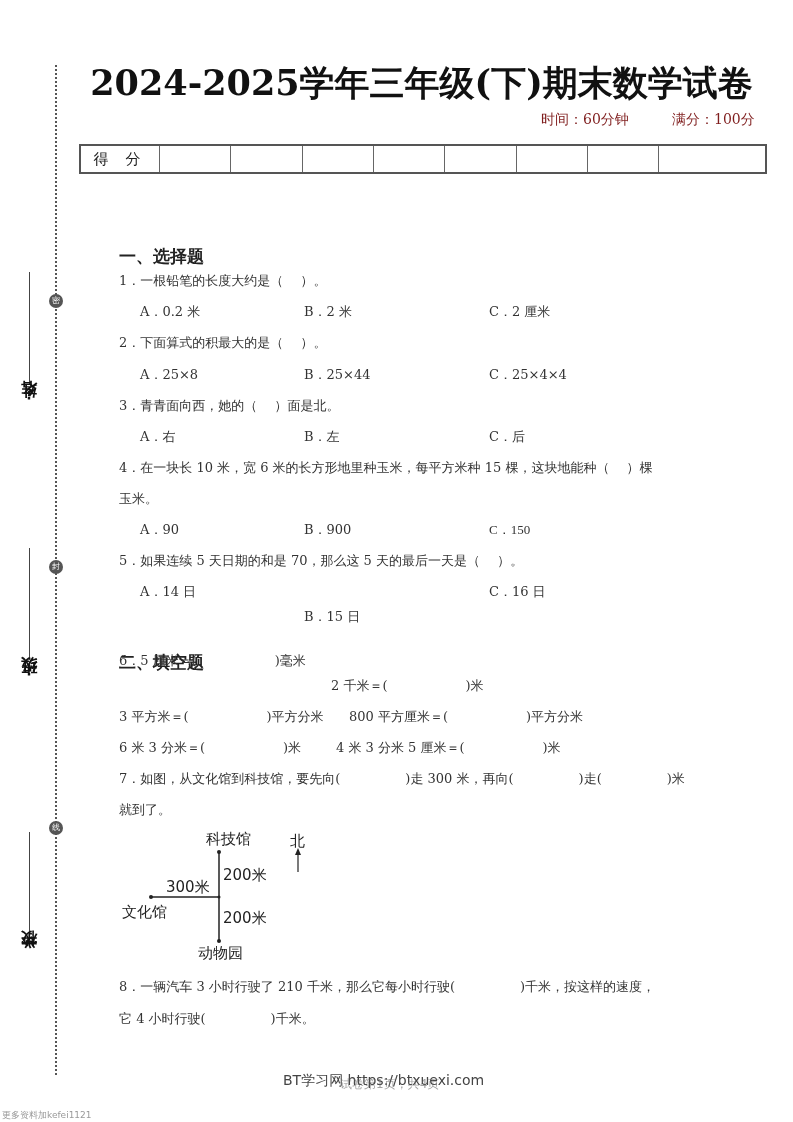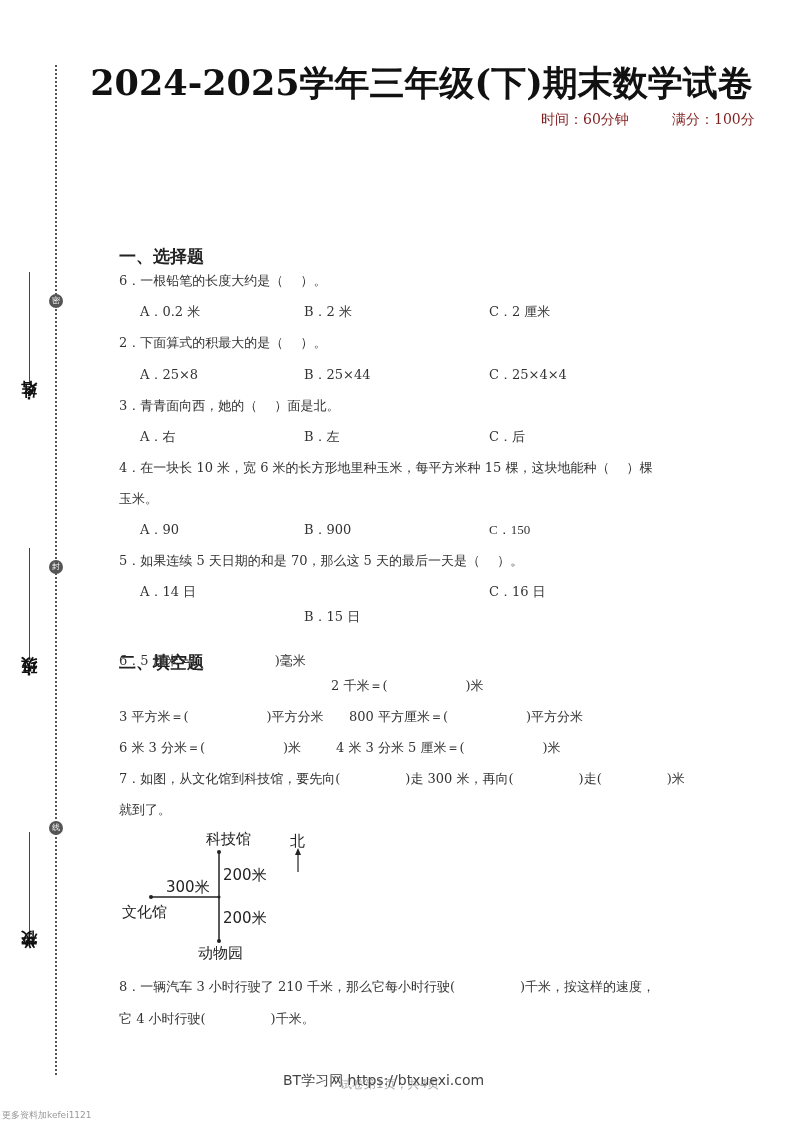--- a/index.html
+++ b/index.html
@@ -28,38 +28,49 @@
 </style>
 </head>
 <body>
 
 <div class="abs title">2024-2025学年三年级(下)期末数学试卷</div>
 <div class="abs meta" style="left:541px;">时间：60分钟</div>
 <div class="abs meta" style="left:672px;">满分：100分</div>
 
 <table class="abs score-table">
   <tbody>
+  <tr>
+    <td class="hdr">得 分</td>
+    <td></td>
+    <td></td>
+    <td></td>
+    <td></td>
+    <td></td>
+    <td></td>
+    <td></td>
+    <td></td>
+  </tr>
 </tbody>
   </table>
 
 <div class="abs dotted"></div>
 <div class="abs seal" style="top:294px;">密</div>
 <div class="abs seal" style="top:560px;">封</div>
 <div class="abs seal" style="top:821px;">线</div>
 
 <div class="abs side-line" style="top:272px;height:112px;"></div>
 <div class="abs side-label" style="left:19px;top:390px;">姓名：</div>
 <div class="abs side-line" style="top:548px;height:112px;"></div>
 <div class="abs side-label" style="left:19px;top:666px;">班级：</div>
 <div class="abs side-line" style="top:832px;height:112px;"></div>
 <div class="abs side-label" style="left:19px;top:958px;">学校</div>
 
 <div class="abs sec" style="left:119px;top:245px;">一、选择题</div>
 
-<div class="abs q" style="left:119px;top:272px;">6．一根铅笔的长度大约是（　 ）。</div>
+<div class="abs q" style="left:119px;top:272px;">1．一根铅笔的长度大约是（　 ）。</div>
 <div class="abs opt" style="left:140px;top:303px;">A．0.2 米</div>
 <div class="abs opt" style="left:304px;top:303px;">B．2 米</div>
 <div class="abs opt" style="left:489px;top:303px;">C．2 厘米</div>
 
 <div class="abs q" style="left:119px;top:334px;">2．下面算式的积最大的是（　 ）。</div>
 <div class="abs opt" style="left:140px;top:366px;">A．25×8</div>
 <div class="abs opt" style="left:304px;top:366px;">B．25×44</div>
 <div class="abs opt" style="left:489px;top:366px;">C．25×4×4</div>
 
 <div class="abs q" style="left:119px;top:397px;">3．青青面向西，她的（　 ）面是北。</div>

